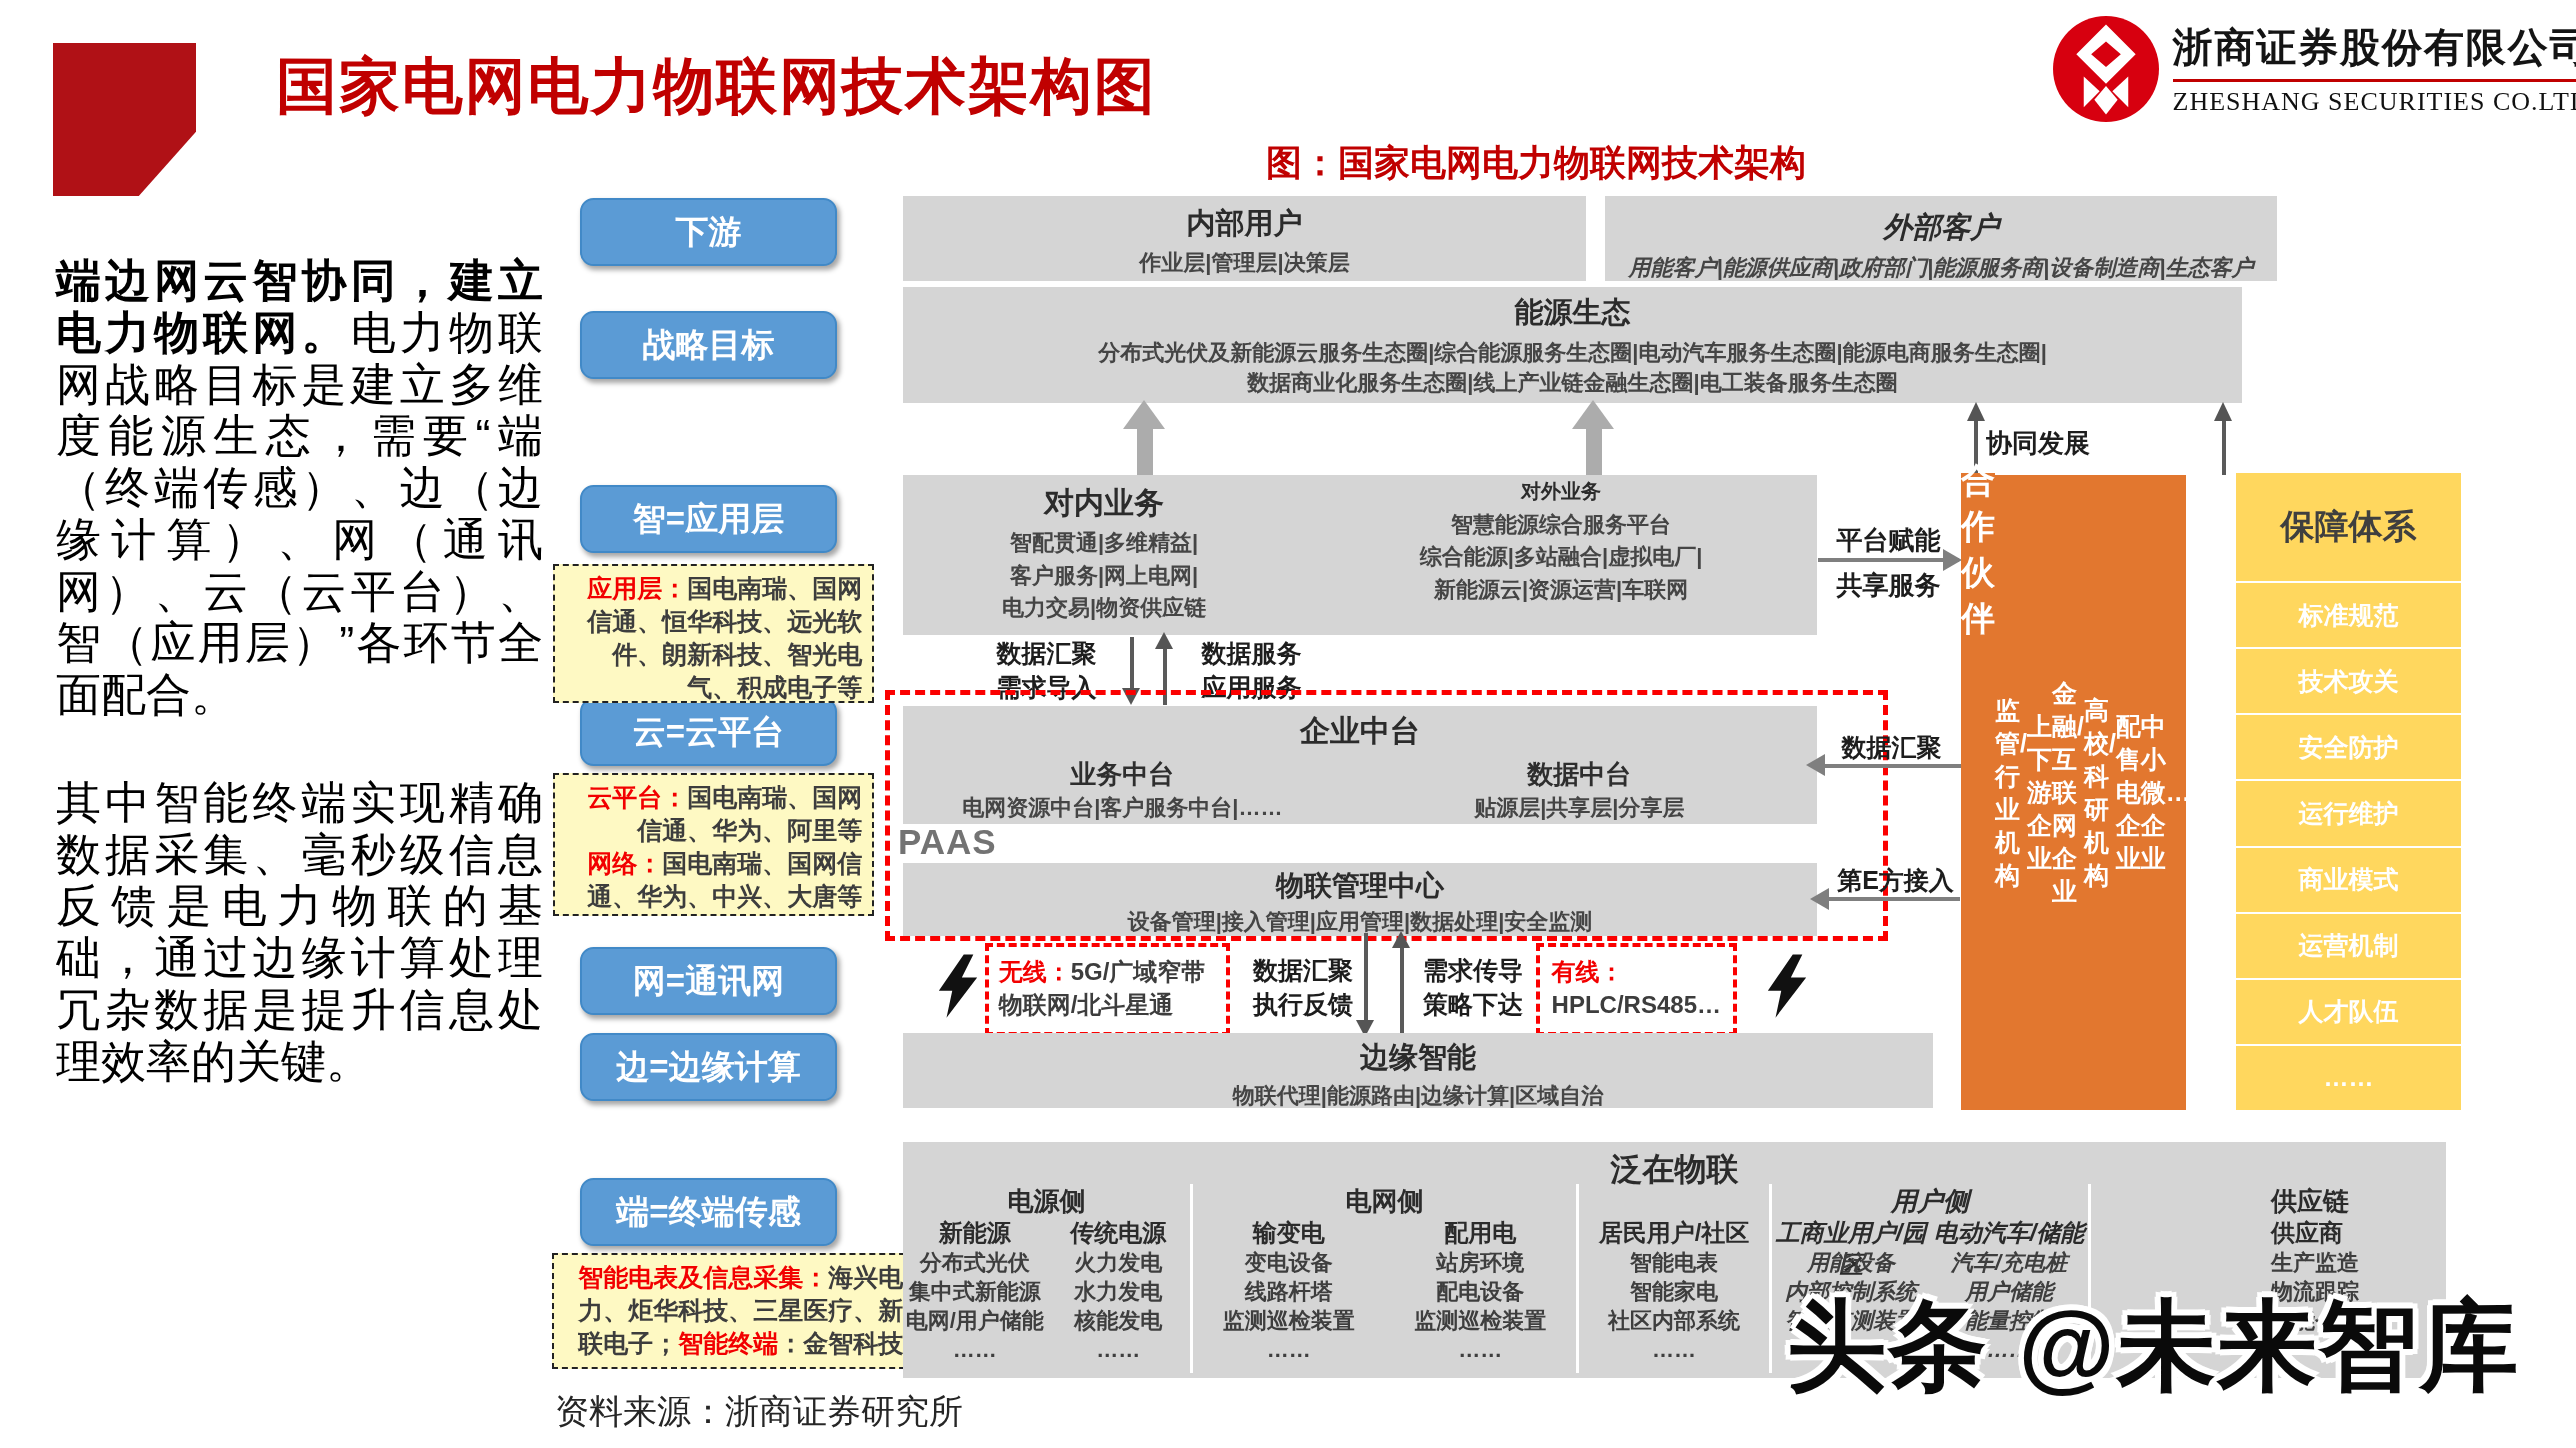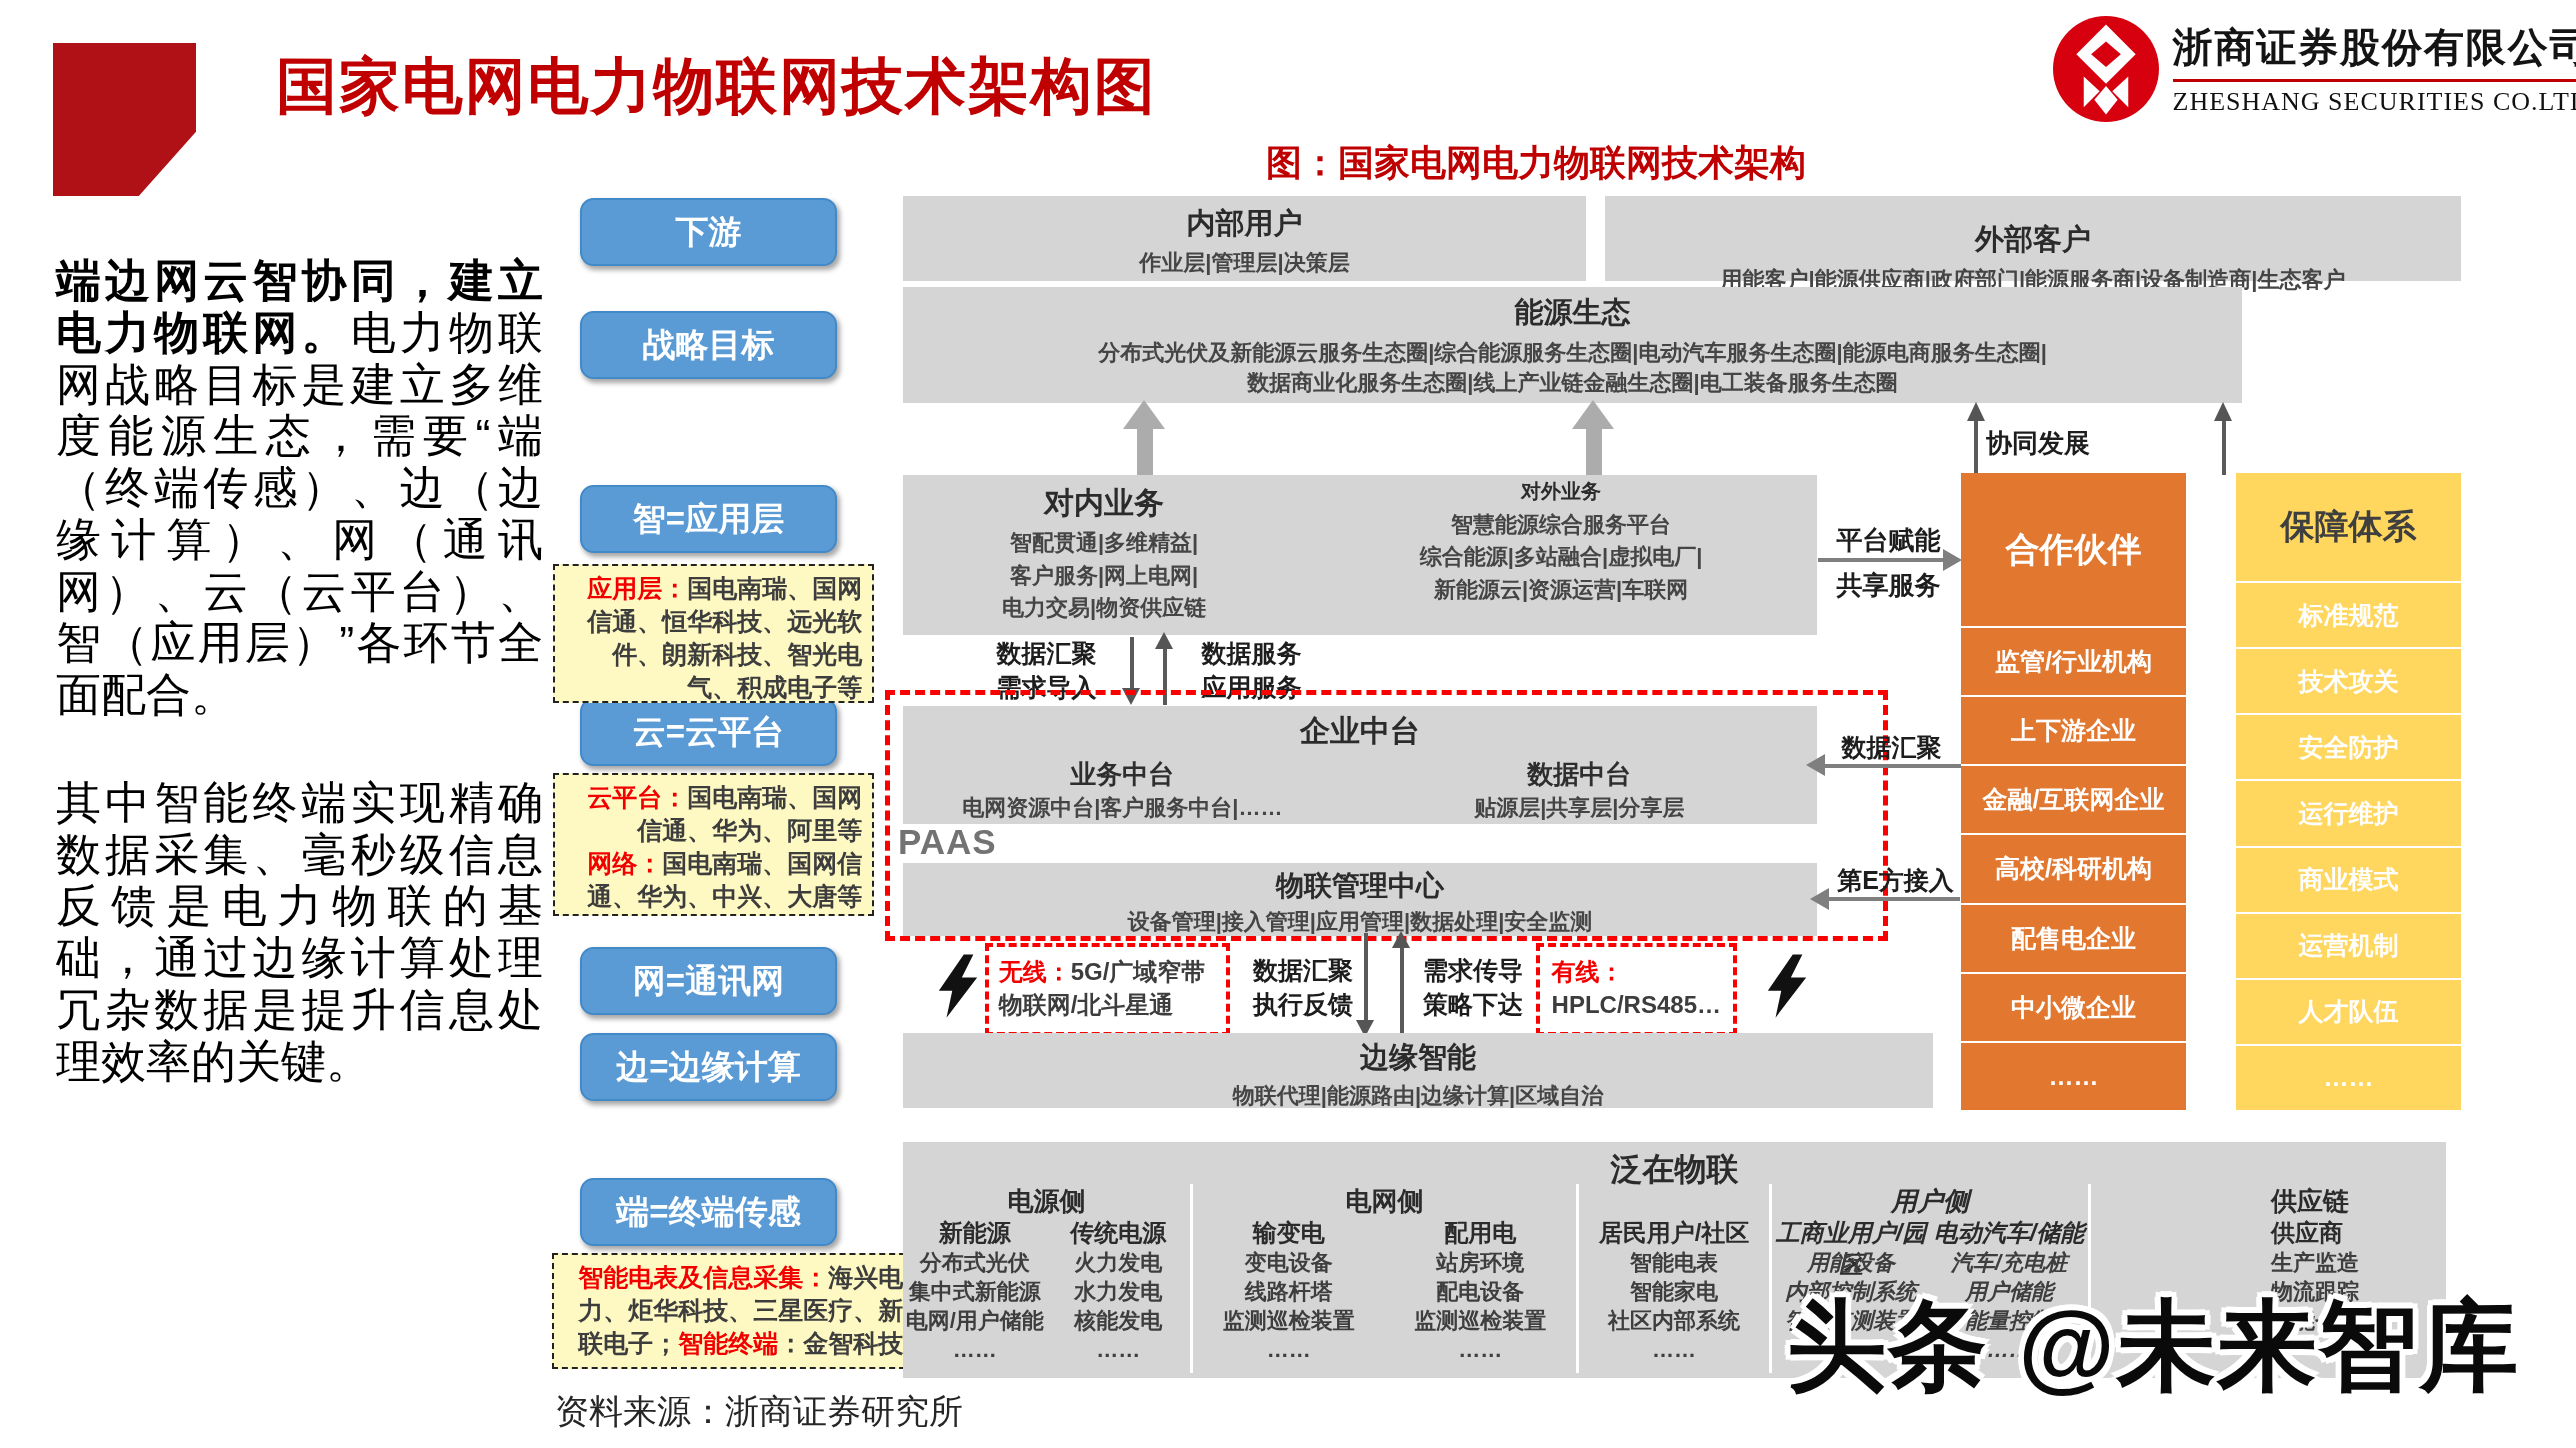--- a/index.html
+++ b/index.html
@@ -18,21 +18,21 @@
   .red{color:#F20000;}
   .reddash{position:absolute;border:5.8px dashed #FB0000;box-sizing:border-box;}
   .lbl{position:absolute;font-weight:bold;color:#1d1d1d;text-align:center;line-height:1.35;}
   .shv{position:absolute;width:3.9px;background:#5a5a5a;}
   .shh{position:absolute;height:3.9px;background:#7f7f7f;}
   .tri{position:absolute;width:0;height:0;}
   .sidebar-text{position:absolute;left:56px;top:255px;width:487px;font-size:45px;line-height:1.15;
         color:#000;text-align:justify;}
   .sidebar-text p{margin:0 0 56px 0;}
   .partner{position:absolute;left:1961px;top:473px;width:225px;height:637px;background:#E2772F;
-        display:flex;flex-direction:column;}
+        display:flex;flex-direction:row;}
   .ptitle{height:153px;display:flex;align-items:center;justify-content:center;
         font-size:34px;font-weight:bold;color:#fff;}
   .pitem{flex:1;border-top:2.9px solid #fff;display:flex;align-items:center;justify-content:center;
         color:#fff;font-size:25px;font-weight:bold;}
   .guar{position:absolute;left:2236px;top:473px;width:225px;height:637px;background:#FFD75E;
         display:flex;flex-direction:column;}
   .gtitle2{height:108px;display:flex;align-items:center;justify-content:center;
         font-size:34px;font-weight:bold;color:#3F3F3F;}
   .gitem{flex:1;border-top:2.9px solid #fff;display:flex;align-items:center;justify-content:center;
         color:#fff;font-size:25px;font-weight:bold;}
@@ -98,21 +98,21 @@
   <span class="red">网络：</span><span>国电南瑞、国网信通、华为、中兴、大唐等</span>
 </div>
 <div class="dash" style="left:552px;top:1253px;width:363px;height:116px;">
   <span class="red">智能电表及信息采集：</span><span>海兴电力、炬华科技、三星医疗、新联电子；</span><span class="red">智能终端</span><span>：金智科技</span>
 </div>
 
 <div class="gbox" style="left:903px;top:196px;width:683px;height:85px;padding-top:7.7px;">
   <div class="gt">内部用户</div>
   <div class="gs">作业层|管理层|决策层</div>
 </div>
-<div class="gbox" style="left:1605px;top:196px;width:856px;height:85px;padding-top:24px;">
+<div class="gbox" style="left:1605px;top:196px;width:672px;height:85px;padding-top:12px;font-style:italic;">
   <div class="gt">外部客户</div>
   <div class="gs">用能客户|能源供应商|政府部门|能源服务商|设备制造商|生态客户</div>
 </div>
 
 <div class="gbox" style="left:903px;top:287px;width:1339px;height:116px;padding-top:5.8px;">
   <div class="gt">能源生态</div>
   <div class="gs">分布式光伏及新能源云服务生态圈|综合能源服务生态圈|电动汽车服务生态圈|能源电商服务生态圈|</div>
   <div class="gs" style="margin-top:1.9px;">数据商业化服务生态圈|线上产业链金融生态圈|电工装备服务生态圈</div>
 </div>
 

